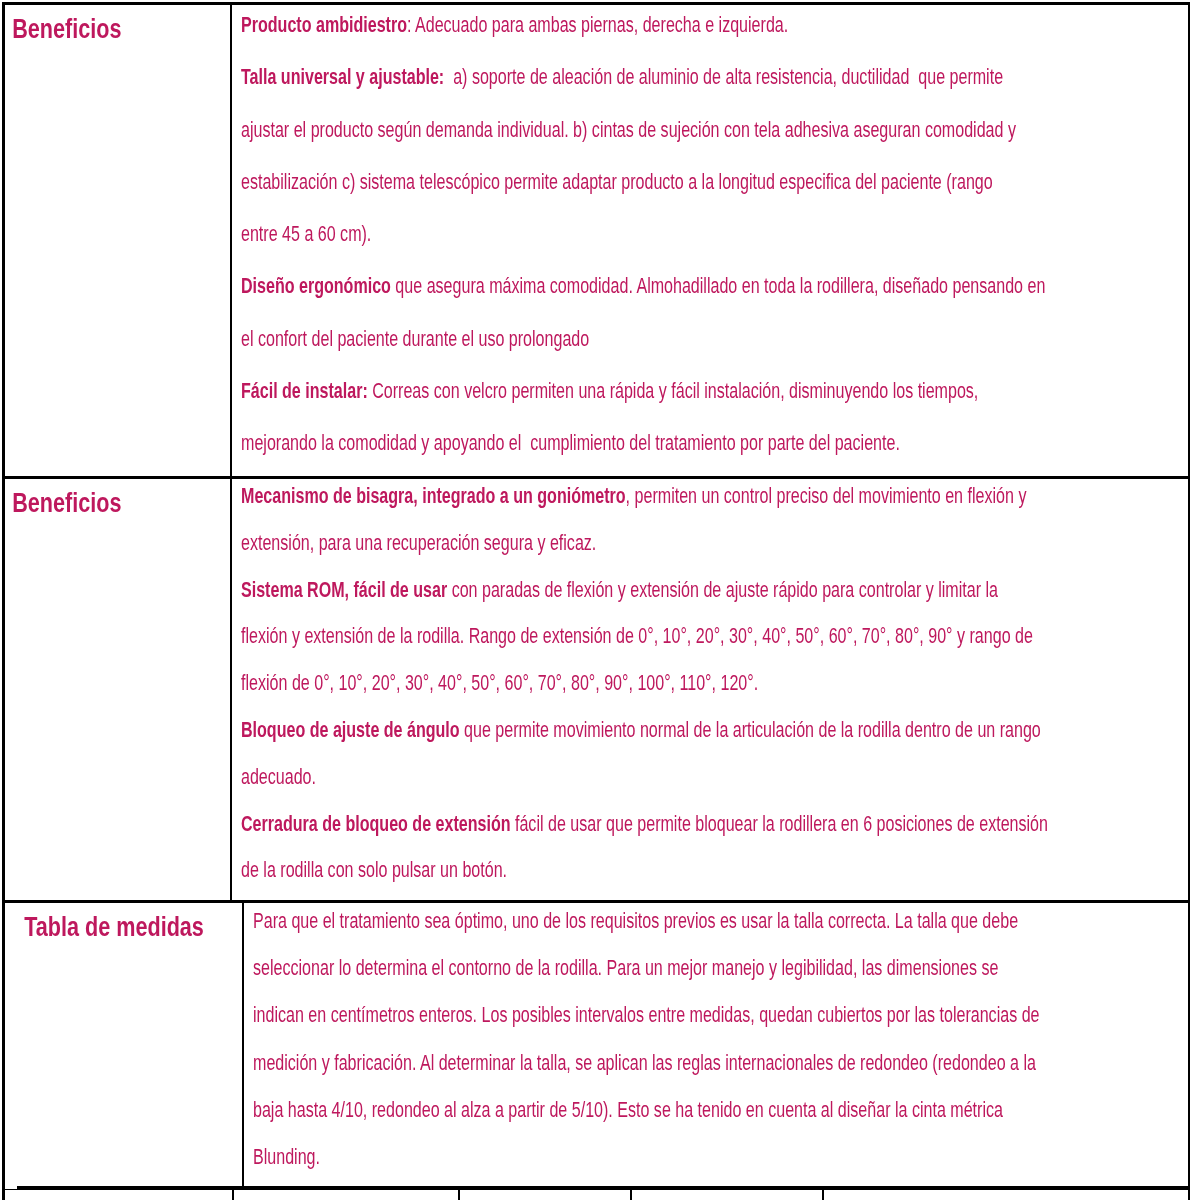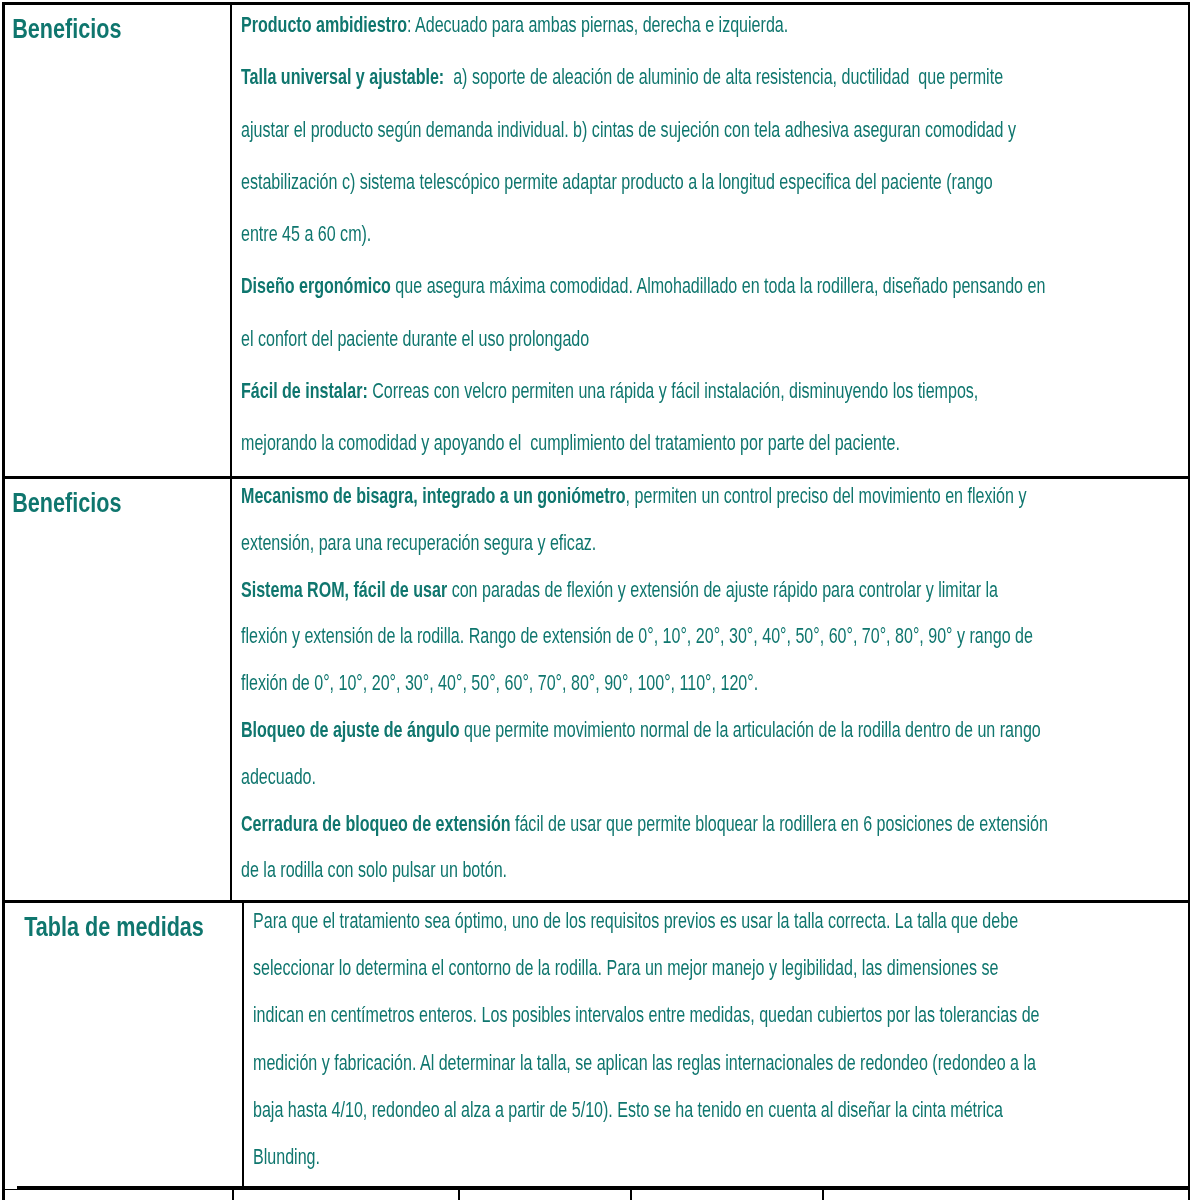--- a/index.html
+++ b/index.html
@@ -2,21 +2,21 @@
 <html><head>
 <meta charset="utf-8">
 <style>
   html,body{margin:0;padding:0;background:#fff;}
   #page{
     position:relative;
     width:1190px;height:1200px;
     overflow:hidden;
     background:#ffffff;
     font-family:"Liberation Sans","DejaVu Sans",sans-serif;
-    color:#0f766e;
+    color:#be185d;
   }
   #doc-table{
     position:absolute;left:2px;top:2px;width:1183px;
     border:3px solid #000;border-bottom:none;
   }
   .trow{
     display:flex;
     border-bottom:3px solid #000;
     box-sizing:border-box;
     overflow:hidden;

